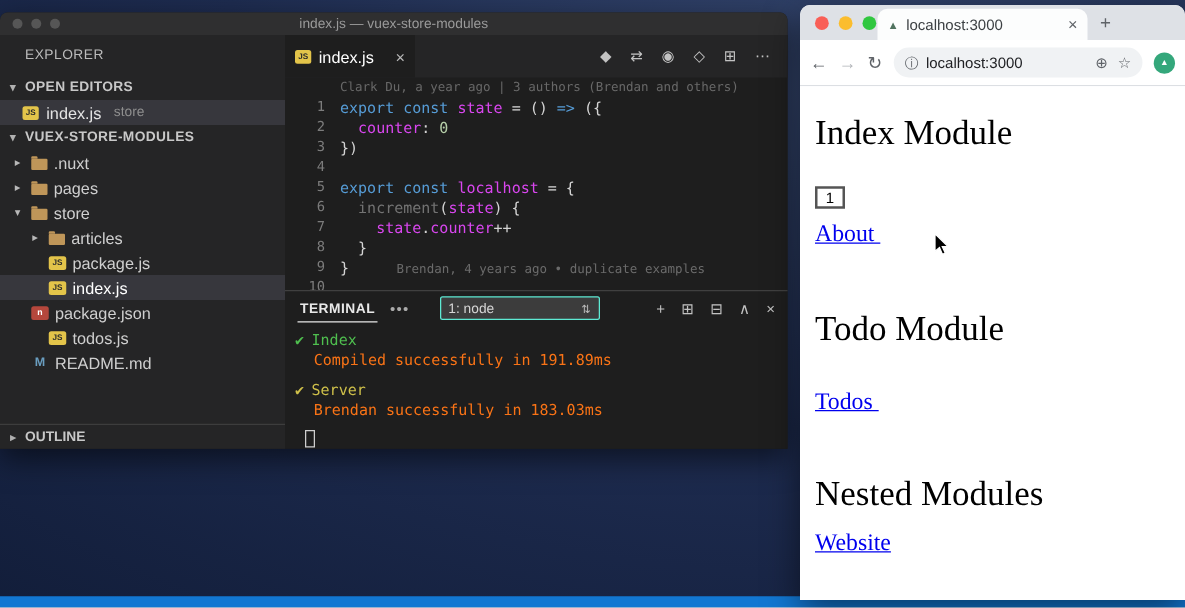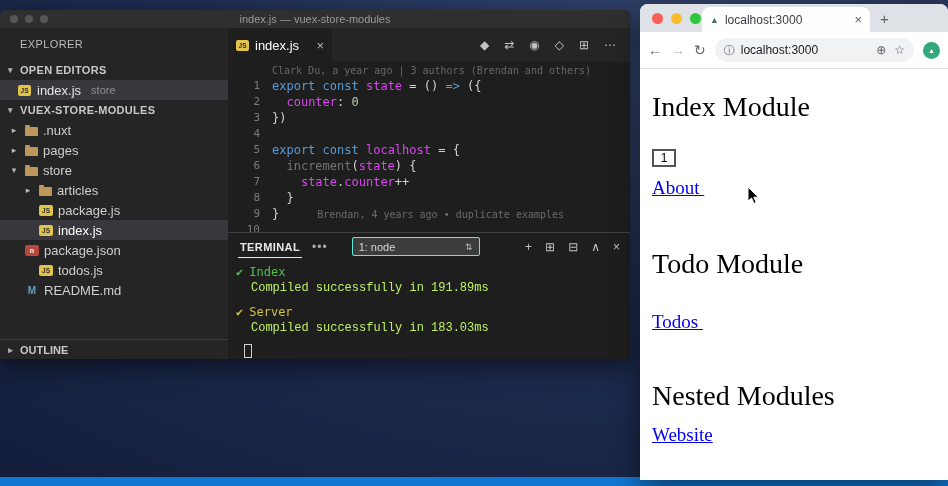--- a/index.html
+++ b/index.html
@@ -80,21 +80,21 @@
   .term-select { margin-left: 14px; width: 128px; height: 19px; background: #3c3c3c;
     border: 1px solid #5eead4; border-radius: 2px; display: flex; align-items: center;
     font-size: 11px; color: #d6d6d6; padding: 0 6px; }
   .term-select .arr { margin-left: auto; font-size: 9px; color: #bdbdbd; }
   .term-actions { margin-left: auto; display: flex; gap: 13px; color: #c2c2c2; font-size: 12px; align-items: center; }
   .term-body { font-family: "DejaVu Sans Mono", monospace; font-size: 12px; line-height: 16px;
     padding: 4px 0 0 8px; color: #cccccc; }
   .term-entry { margin-bottom: 8px; }
   .tcheck { margin-right: 6px; }
   .green { color: #4fbf4f; } .yellow { color: #cfc04a; }
-  .tdetail { color: #bef264; padding-left: 15px; font-family: Liberation Mono, monospace; }
+  .tdetail { color: #f97316; padding-left: 15px; }
   .term-cursor { width: 8px; height: 14px; border: 1px solid #cfcfcf; margin: 2px 0 0 8px; }
 
   
   .chrome { position: absolute; left: 640px; top: 4px; width: 308px; height: 476px; z-index: 3;
     border-radius: 8px 8px 0 0; box-shadow: 0 10px 28px rgba(0,0,0,.5);
     display: flex; flex-direction: column; overflow: hidden; background: #ffffff; }
   .tabstrip { flex: 0 0 28px; background: #dee1e6; display: flex; align-items: flex-end; position: relative; }
   .lights { position: absolute; left: 12px; top: 9px; display: flex; gap: 8px; }
   .light { width: 11px; height: 11px; border-radius: 50%; }
   .light.red { background: #f95f57; } .light.yellow { background: #fbbd2e; } .light.green { background: #30c740; }
@@ -291,21 +291,21 @@
               </span>
           </div>
           <div class="term-body">
             <div id="term-output">
                 <div class="term-entry">
                   <div class="term-line"><span class="tcheck green">✔</span><span class="green">Index</span></div>
                   <div class="term-line tdetail">Compiled successfully in 191.89ms</div>
                 </div>
                 <div class="term-entry">
                   <div class="term-line"><span class="tcheck yellow">✔</span><span class="yellow">Server</span></div>
-                  <div class="term-line tdetail">Compiled successfully in 183.03ms</div>
+                  <div class="term-line tdetail">Brendan successfully in 183.03ms</div>
                 </div>
               </div>
             <div class="term-cursor"></div>
           </div>
         </div>
       </div>
     </div>
   </div>
 
   <div class="chrome">

